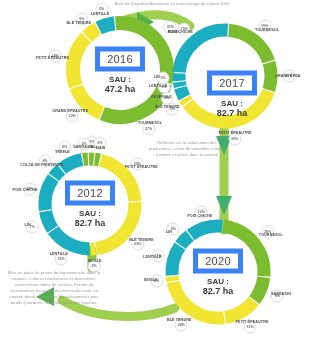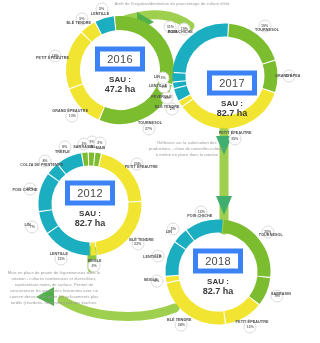--- a/index.html
+++ b/index.html
@@ -171,21 +171,21 @@
       <div class="cb" style="left: 181.474px; top: 324.554px;">24%</div>
       <div class="lbl" style="left: 179.191px; top: 319.627px; max-width: 34px;">BLÉ TENDRE</div>
       <div class="cb" style="left: 156.665px; top: 281.057px;">2%</div>
       <div class="lbl" style="left: 150.729px; top: 280.473px; max-width: 24px;">SEIGLE</div>
       <div class="cb" style="left: 158.113px; top: 255.953px;">11%</div>
       <div class="lbl" style="left: 152.317px; top: 256.988px; max-width: 28px;">LENTILLE</div>
       <div class="cb" style="left: 173.251px; top: 229.087px;">5%</div>
       <div class="lbl" style="left: 168.92px; top: 231.856px; max-width: 16px;">LIN</div>
       <div class="cb" style="left: 201.327px; top: 212.284px;">12%</div>
       <div class="lbl" style="left: 199.713px; top: 216.137px; max-width: 36px;">POIS CHICHE</div>
-      <div class="center-box" style="left: 218px; top: 272px; transform: translate(-50%, -50%); position: absolute;"><div class="year-badge">2018</div><div class="sau-label">SAU :</div><div class="sau-value">82.7 ha</div></div>
+      <div class="center-box" style="left: 218px; top: 272px; transform: translate(-50%, -50%); position: absolute;"><div class="year-badge">2020</div><div class="sau-label">SAU :</div><div class="sau-value">82.7 ha</div></div>
       <div class="cb" style="left: 91.8516px; top: 142.028px;">2%</div>
       <div class="lbl" style="left: 92.0009px; top: 147.025px; max-width: 34px;">TOURNESOL</div>
       <div class="cb" style="left: 99.8421px; top: 142.786px;">2%</div>
       <div class="lbl" style="left: 100.636px; top: 147.723px; max-width: 18px;">MAÏS</div>
       <div class="cb" style="left: 137.466px; top: 164.113px;">20%</div>
       <div class="lbl" style="left: 141.294px; top: 167.33px; max-width: 44px;">PETIT ÉPEAUTRE</div>
       <div class="cb" style="left: 137.666px; top: 243.647px;">23%</div>
       <div class="lbl" style="left: 141.51px; top: 240.45px; max-width: 34px;">BLÉ TENDRE</div>
       <div class="cb" style="left: 94.1691px; top: 265.86px;">2%</div>
       <div class="lbl" style="left: 94.5053px; top: 260.871px; max-width: 24px;">SEIGLE</div>

